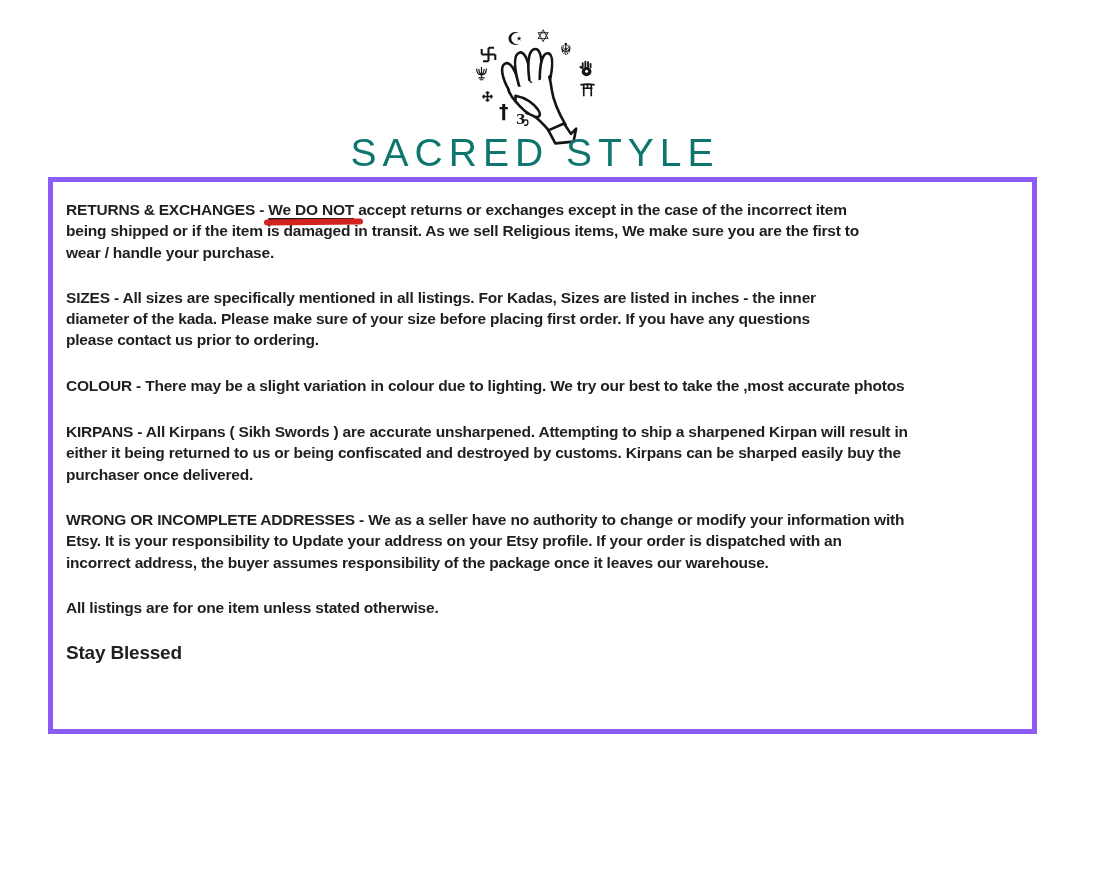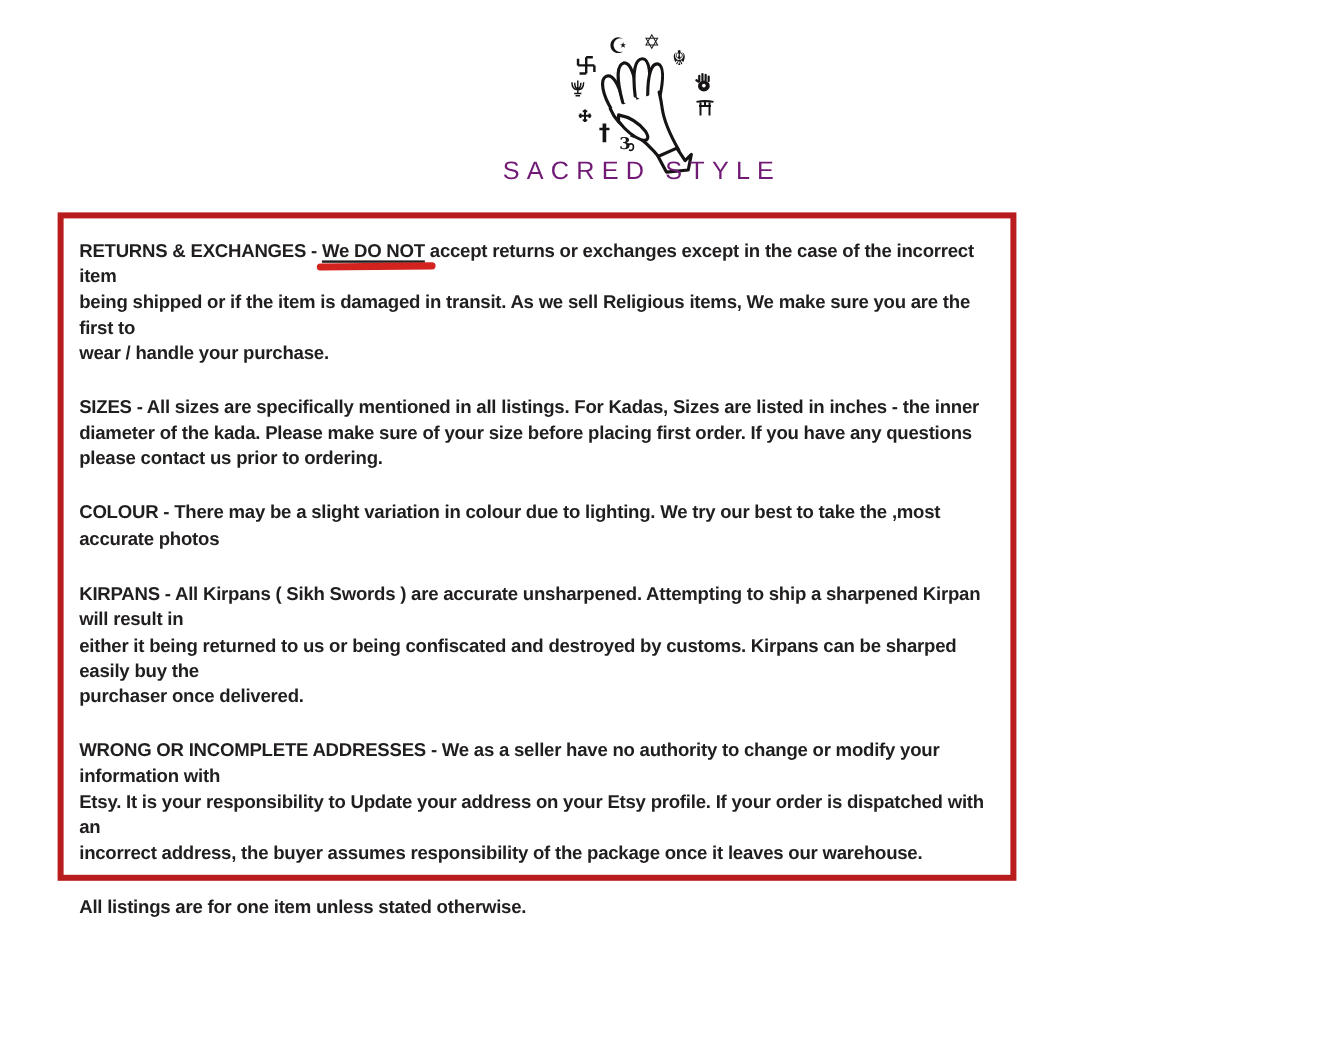--- a/index.html
+++ b/index.html
@@ -12,26 +12,26 @@
   .logo-art{position:absolute;left:452px;top:22px;width:176px;height:114px;}
   .hands{position:absolute;left:30px;top:20px;width:112px;height:104px;}
   .sym{
     position:absolute;font-family:"DejaVu Sans",sans-serif;
     font-size:16px;line-height:1;color:#161314;user-select:none;
   }
   .sym svg{display:block;}
   .brand-name{
     position:absolute;left:0;top:131px;width:1070px;text-align:center;
     font-family:"Liberation Sans","DejaVu Sans",sans-serif;
-    font-size:21px;font-weight:500;letter-spacing:6px;color:#701a75;
+    font-size:39px;font-weight:500;letter-spacing:6px;color:#0f766e;
   }
   
   .policy-box{
-    position:absolute;left:48px;top:177px;width:799px;height:557px;
-    box-sizing:border-box;border:5px solid #b91c1c;background:#ffffff;
+    position:absolute;left:48px;top:177px;width:989px;height:557px;
+    box-sizing:border-box;border:5px solid #8b5cf6;background:#ffffff;
     padding:17px 14px 10px 13px;
   }
   .para{
     margin:0 0 24px 0;
     font-size:15.5px;font-weight:700;line-height:21.3px;
     letter-spacing:-0.2px;color:#211e1f;
     white-space:pre-line;
   }
   .para.signoff{font-size:19px;margin-bottom:0;}
   .redline{
@@ -134,14 +134,15 @@
   <p class="para">KIRPANS - All Kirpans ( Sikh Swords ) are accurate unsharpened.  Attempting to ship a sharpened Kirpan will result in
 either it being returned to us or being confiscated and destroyed by customs.  Kirpans can be sharped easily buy the
 purchaser once delivered.</p>
 
   <p class="para">WRONG OR INCOMPLETE ADDRESSES - We as a seller have no authority to change or modify your information with
 Etsy.  It is your responsibility to Update your address on your Etsy profile.  If your order is dispatched with an
 incorrect address, the buyer assumes responsibility of the package once it leaves our warehouse.</p>
 
   <p class="para">All listings are for one item unless stated otherwise.</p>
 
+  <p class="para signoff">Stay Blessed</p>
 
 </section>
 
 </body></html>

